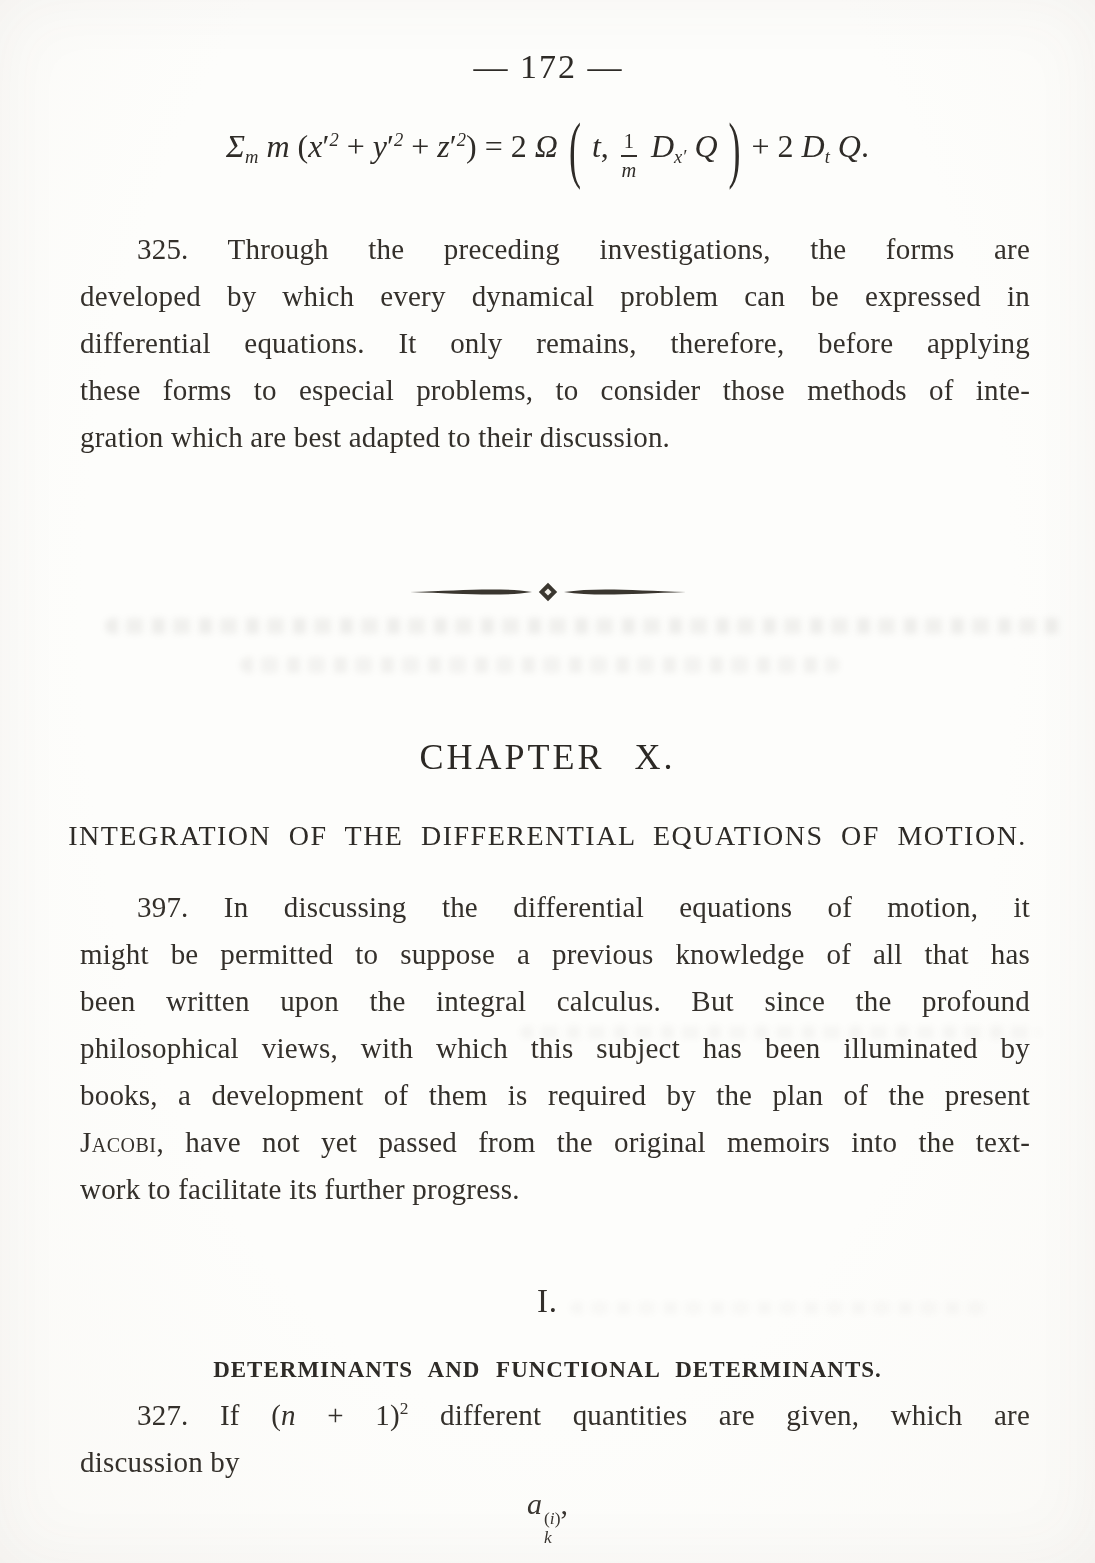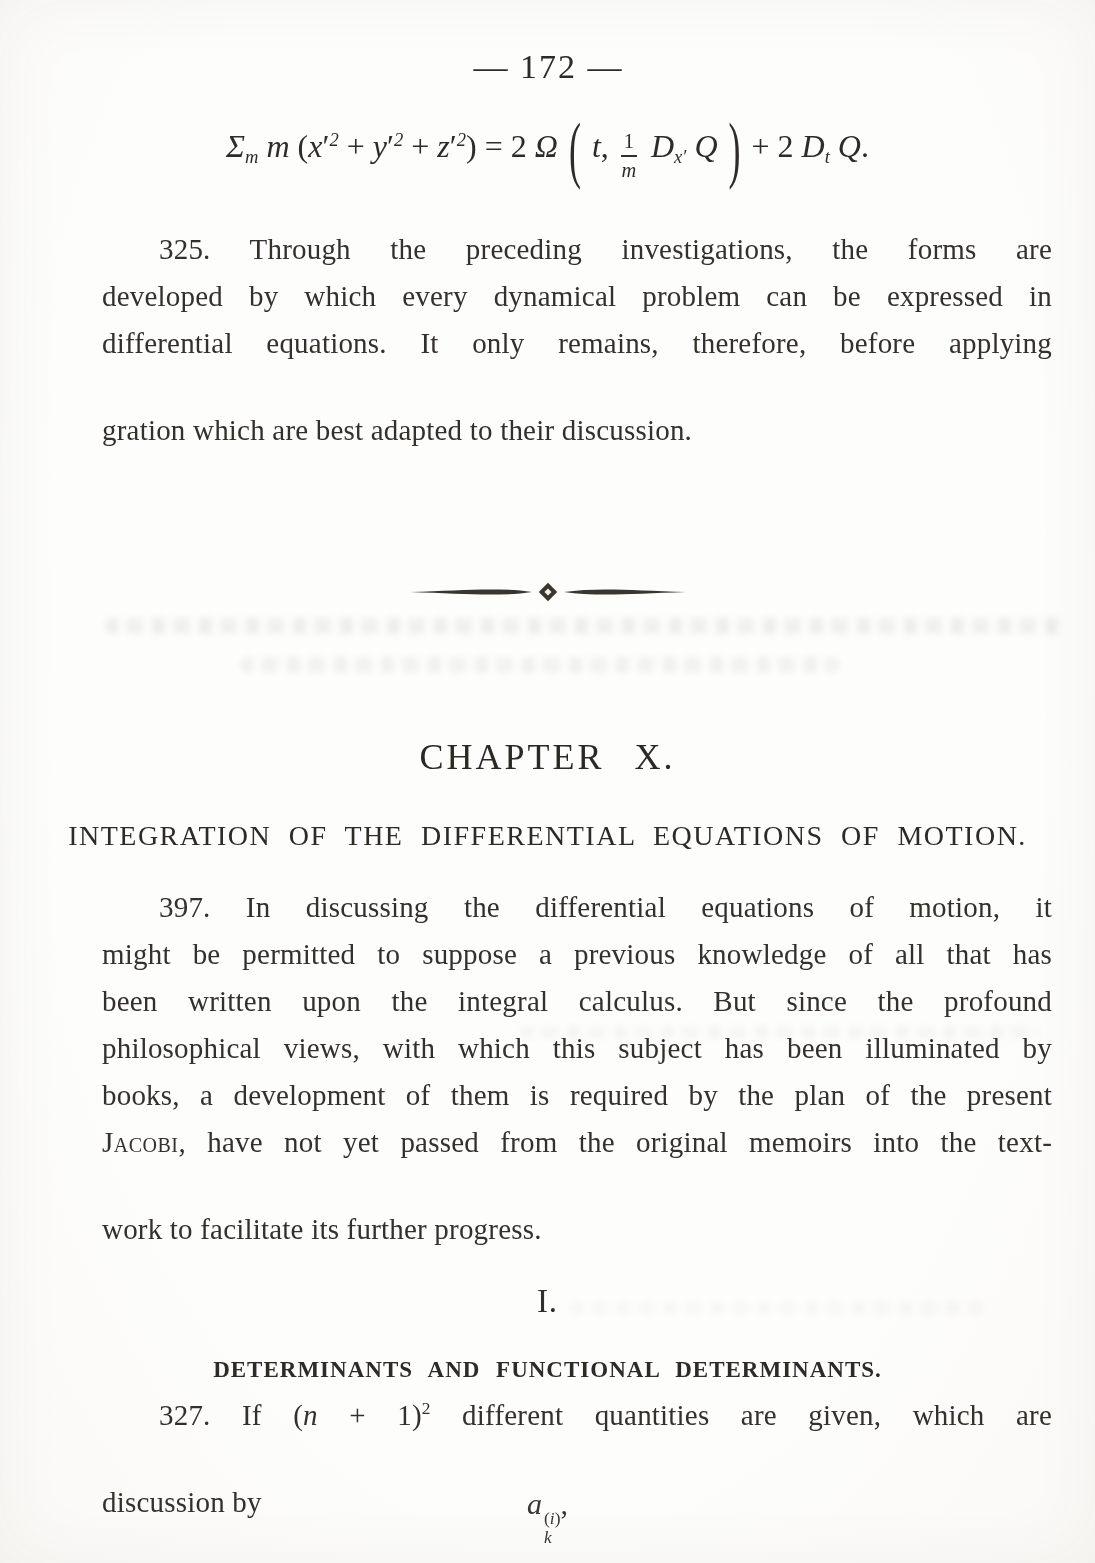--- a/index.html
+++ b/index.html
@@ -57,33 +57,33 @@
     text-align: center;
     font-size: 23px;
     font-weight: 700;
     letter-spacing: 1px;
     word-spacing: 9px;
     color: #2e2b27;
   }
 
   
   .para {
-    left: 102px; width: 950px;
+    left: 80px; width: 950px;
     font-size: 29px;
     line-height: 47px;
     color: #34302b;
     letter-spacing: 0.2px;
   }
   .jline {
     text-align: justify;
     text-align-last: justify;
     text-justify: inter-word;
     white-space: normal;
   }
-  .jline.last { text-align-last: left; margin-top: 40px; }
+  .jline.last { text-align-last: left; }
   .para .jline:first-child { text-indent: 57px; }
   .p325 { top: 226px; }
   .p326 { top: 884px; }
   .p327 { top: 1392px; }
   .sc { font-variant: small-caps; letter-spacing: 0.5px; }
   sup { font-size: 60%; line-height: 0; }
   sub { font-size: 60%; line-height: 0; }
 
   
   .equation {
@@ -179,20 +179,21 @@
     <span class="frac"><span class="frac-num">1</span><span class="frac-den">m</span></span>
     <span><i>D</i><sub>x′</sub> <i>Q</i></span>
     <span class="bigp">)</span>
     <span>+ 2 <i>D</i><sub>t</sub> <i>Q</i>.</span>
   </div>
 
   <div class="abs para p325">
       <div class="jline">325.   Through the preceding investigations, the forms are</div>
       <div class="jline">developed by which every dynamical problem can be expressed in</div>
       <div class="jline">differential equations.   It only remains, therefore, before applying</div>
+      <div class="jline">these forms to especial problems, to consider those methods of inte-</div>
       <div class="jline last">gration which are best adapted to their discussion.</div>
     </div>
 
   <div class="abs divider">
     <svg width="280" height="20" viewBox="0 0 280 20">
       <path d="M2 10 C 55 8.2, 92 5.2, 124 10 C 92 14.8, 55 11.8, 2 10 Z" fill="#3a362f"></path>
       <rect x="133.5" y="3.5" width="13" height="13" transform="rotate(45 140 10)" fill="#3a362f"></rect>
       <rect x="137.5" y="7.5" width="5" height="5" transform="rotate(45 140 10)" fill="#f2f0ea"></rect>
       <path d="M278 10 C 225 8.2, 188 5.2, 156 10 C 188 14.8, 225 11.8, 278 10 Z" fill="#3a362f"></path>
     </svg>

